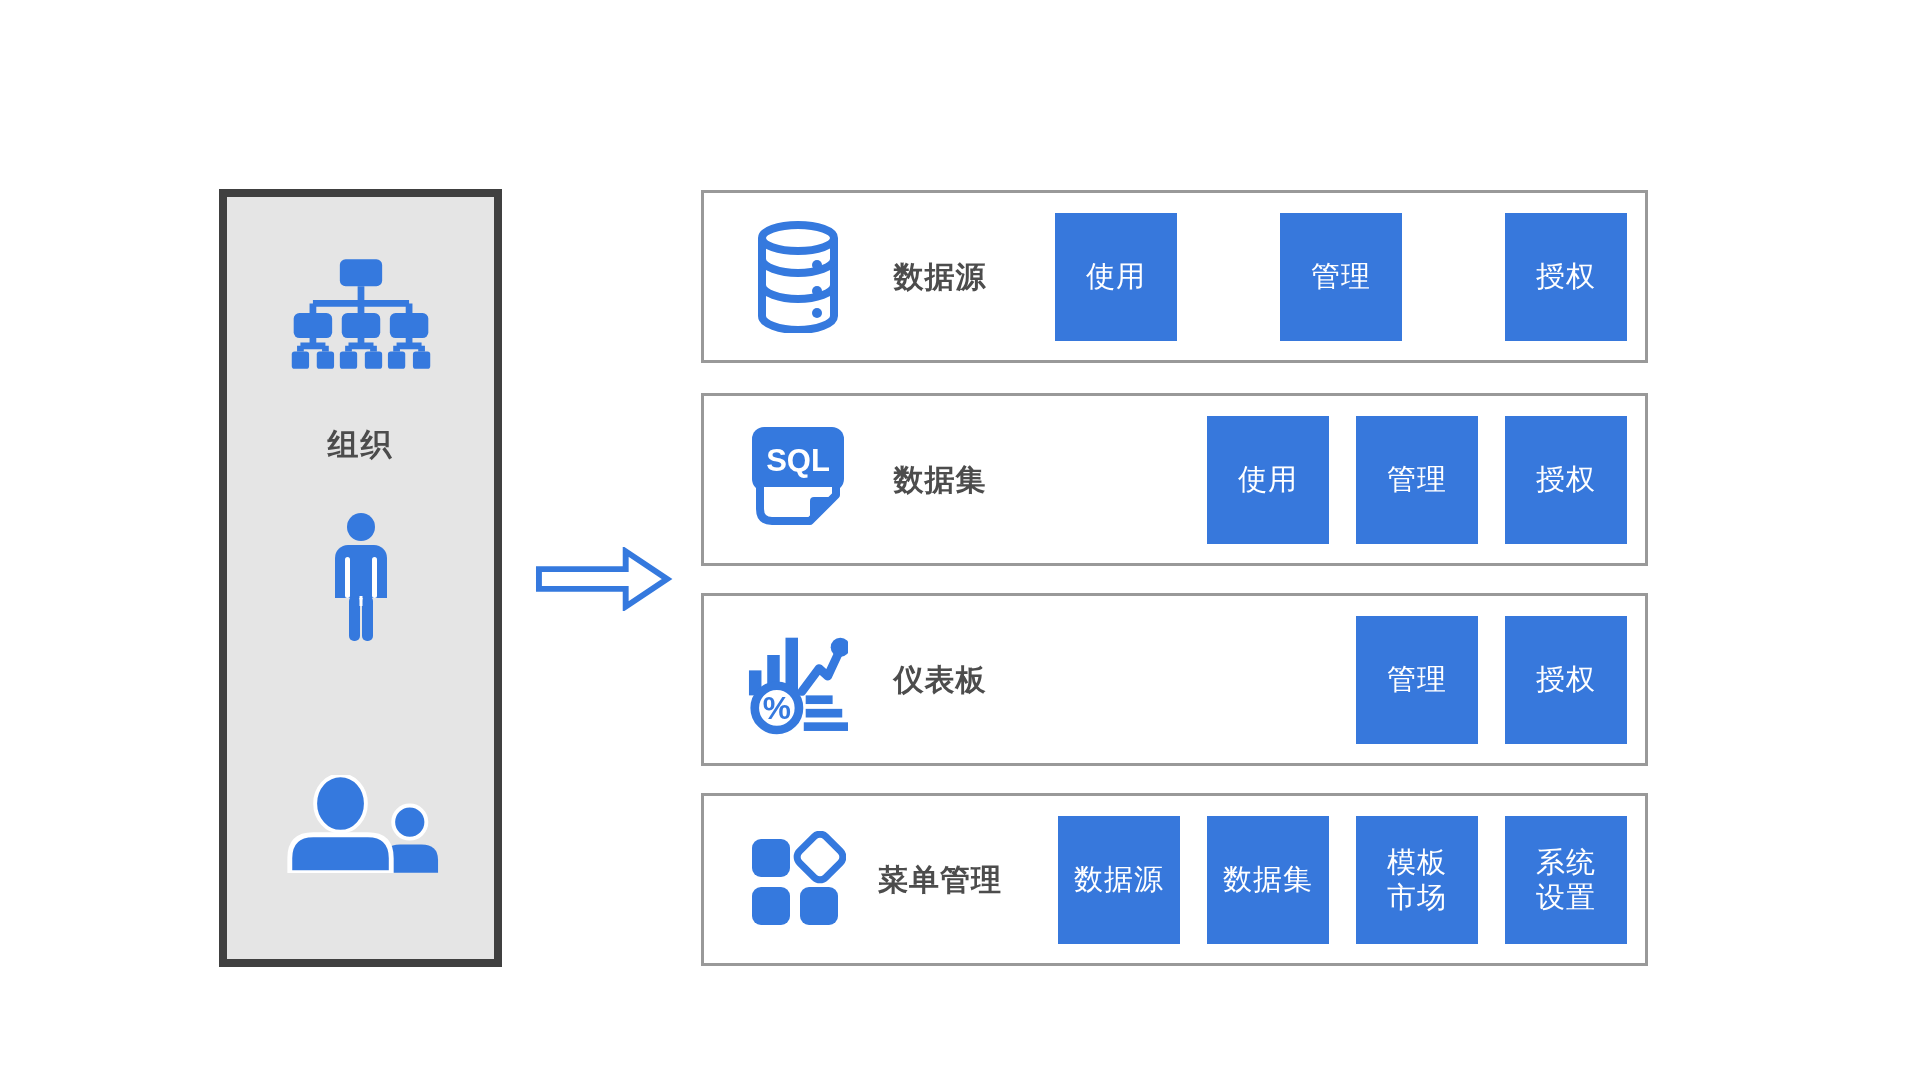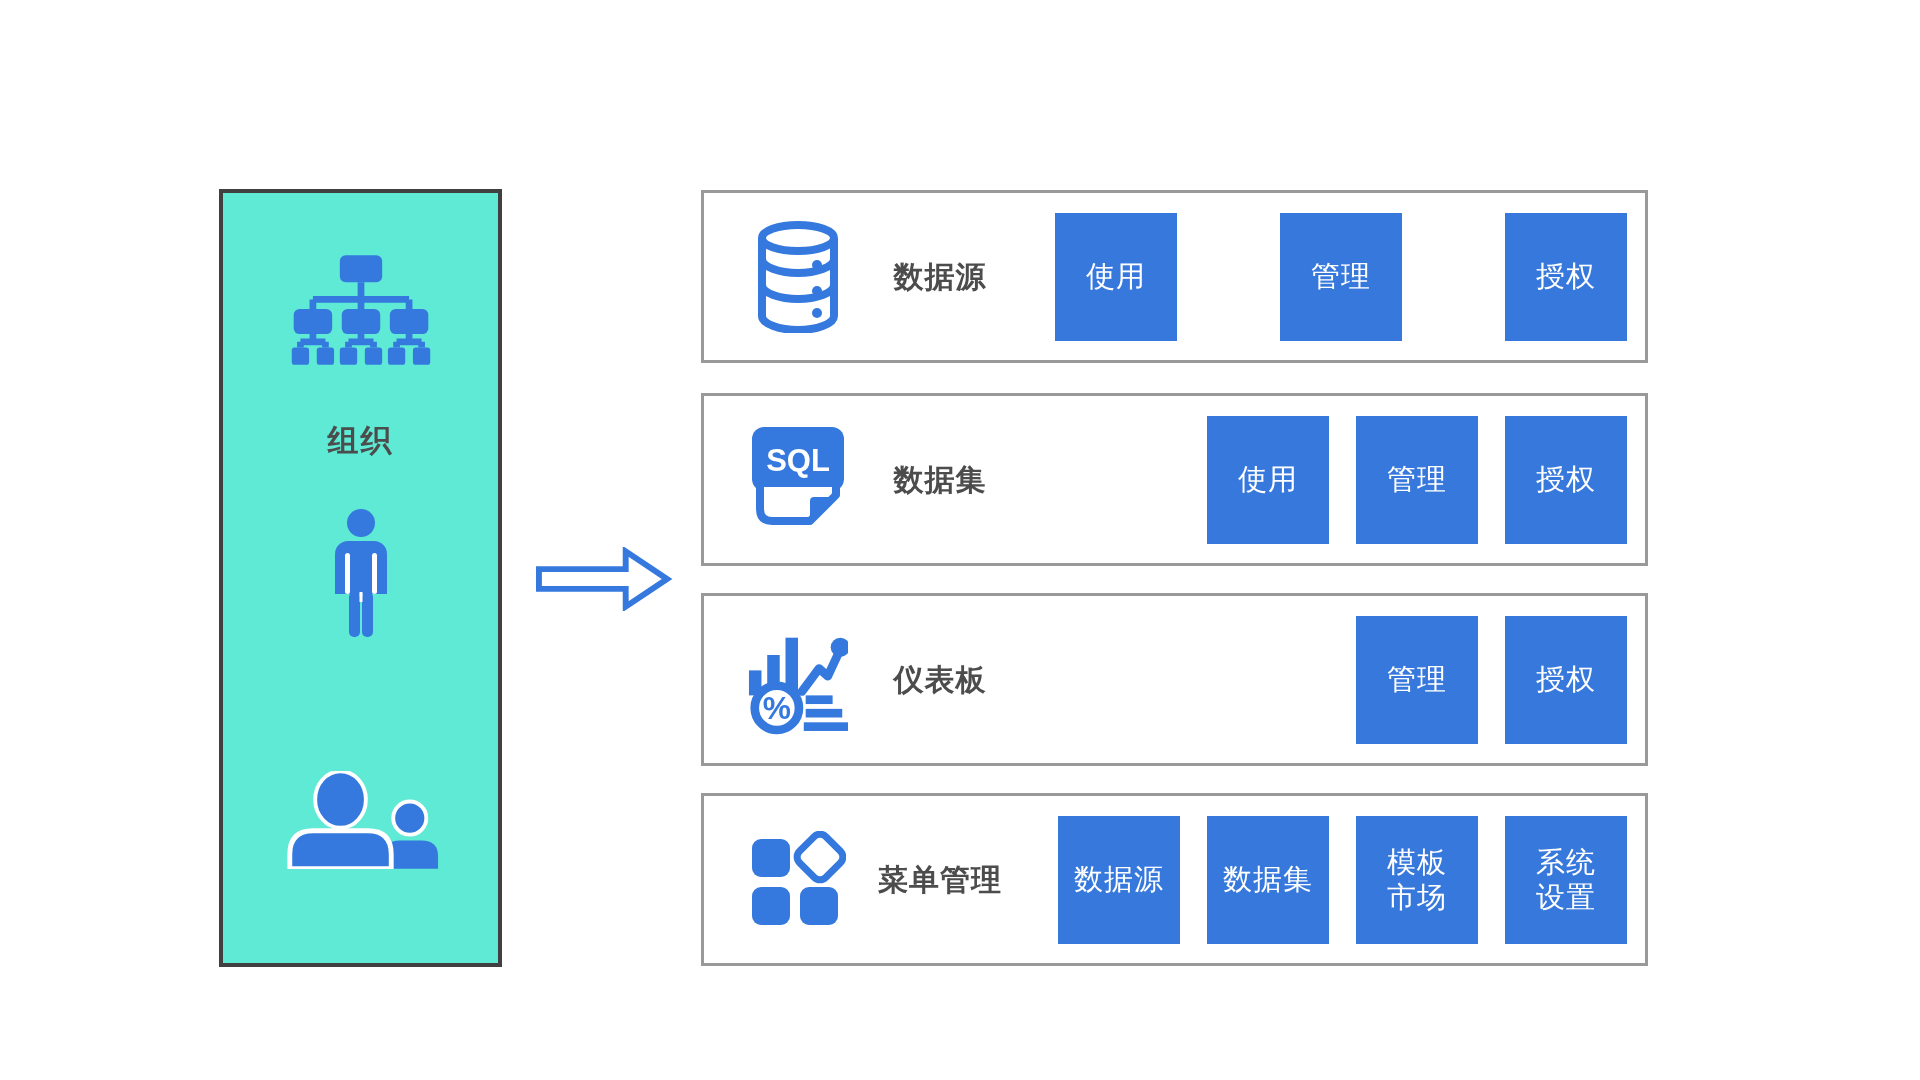--- a/index.html
+++ b/index.html
@@ -3,21 +3,21 @@
 <meta charset="utf-8">
 <style>
   html,body{margin:0;padding:0;background:#ffffff;}
   .canvas{
     position:relative;width:1920px;height:1080px;background:#ffffff;overflow:hidden;
     font-family:"Liberation Sans","DejaVu Sans",sans-serif;
   }
   
   .left-panel{
     position:absolute;left:219px;top:189px;width:283px;height:778px;
-    border:4px solid #404040;background:#5eead4;box-sizing:border-box;
+    border:8px solid #404040;background:#e5e5e5;box-sizing:border-box;
   }
   .id-icon{position:absolute;left:50%;transform:translateX(-50%);}
   .id-label{
     position:absolute;left:0;width:100%;text-align:center;
     font-size:31px;font-weight:700;color:#4c4c4c;letter-spacing:2px;
   }
   .icon-org{top:60px;}
   .label-org{top:227px;}
   .icon-person{top:315px;}
   .label-person{top:461px;}

